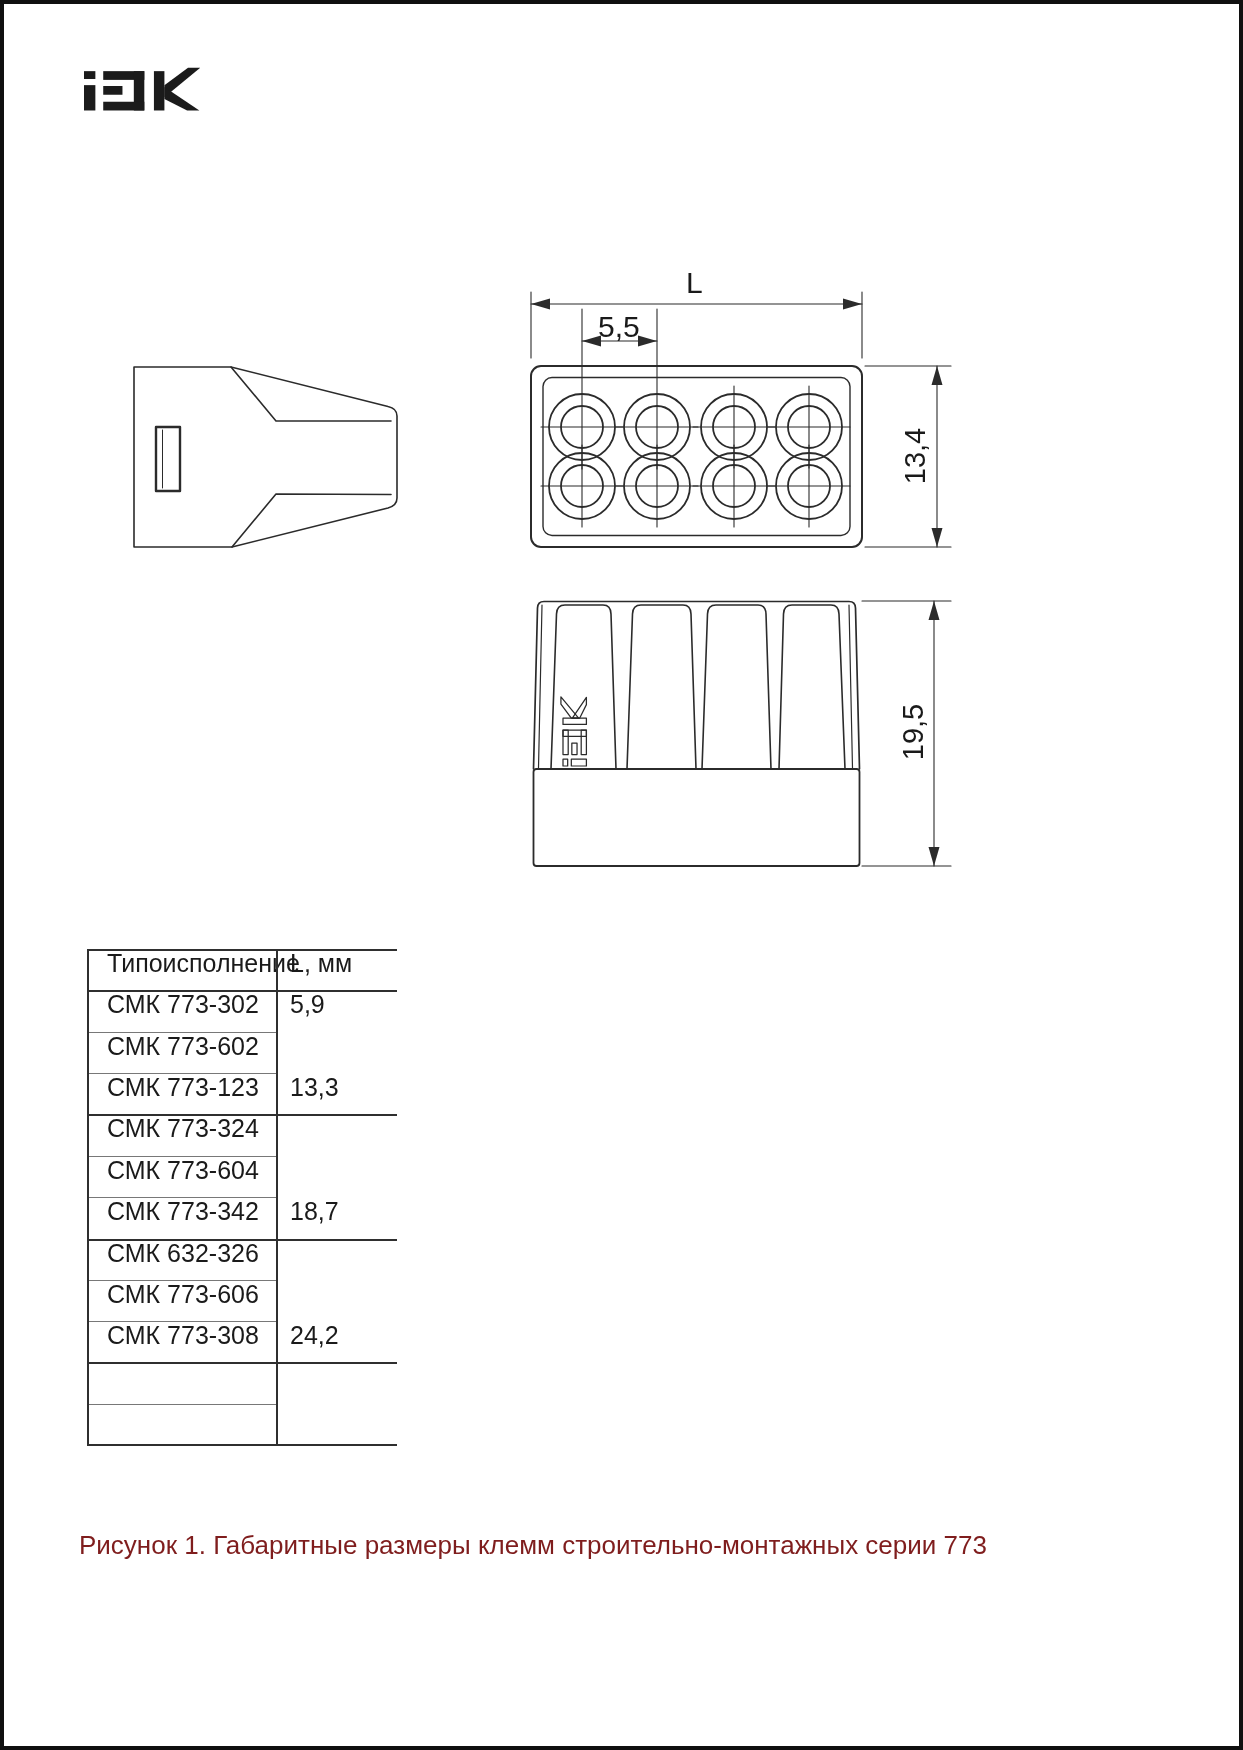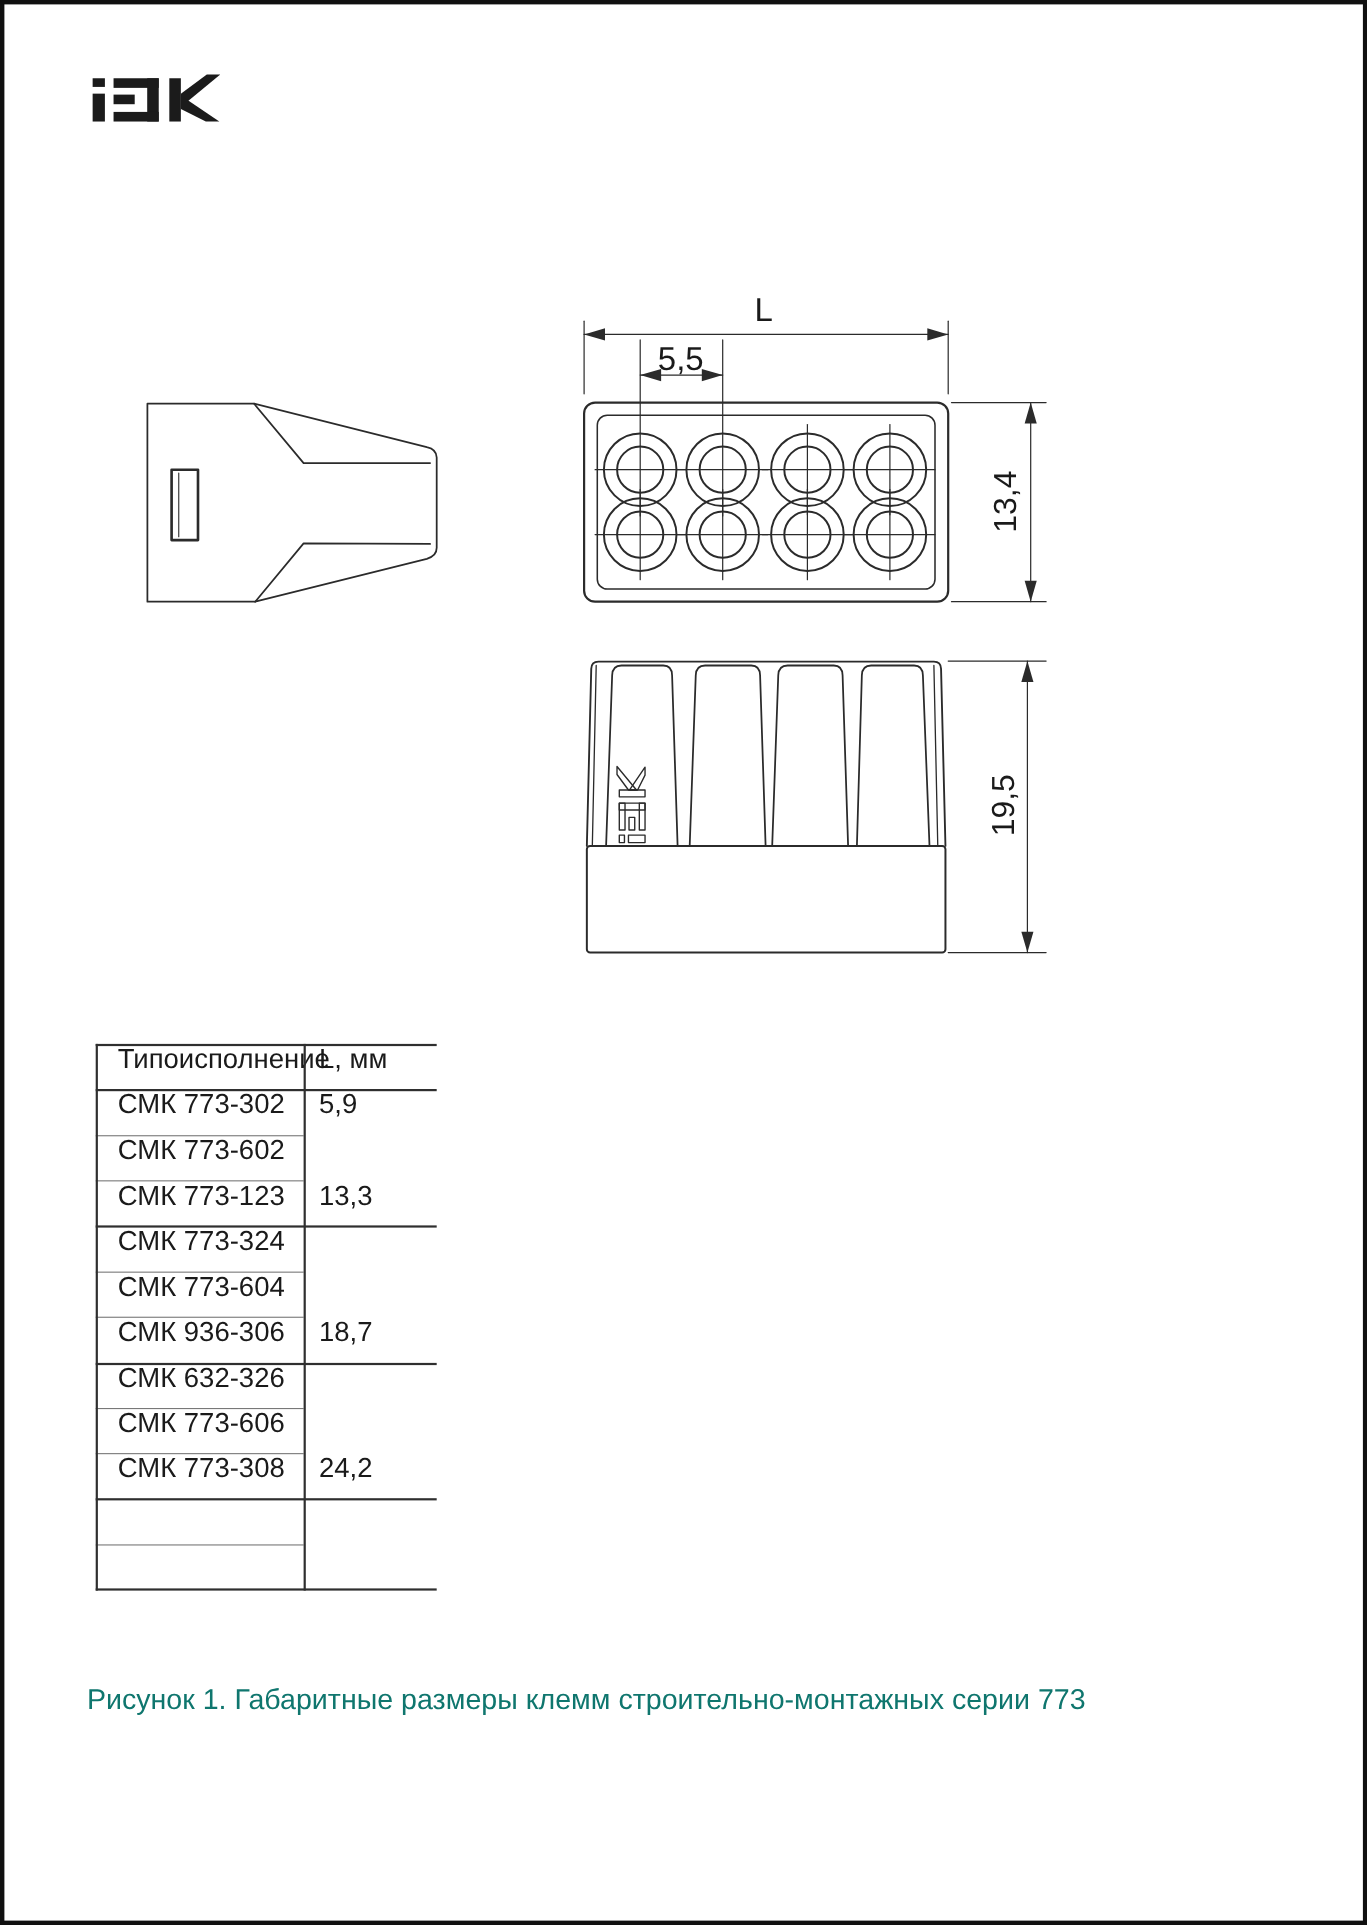--- a/index.html
+++ b/index.html
@@ -36,21 +36,21 @@
   .trow{display:flex;height:41.36px;align-items:flex-start;}
   .trow .c1{width:189px;padding-left:20px;box-sizing:border-box;}
   .trow .c2{width:121px;padding-left:14px;box-sizing:border-box;}
   .tline{position:absolute;background:#2f2f2f;}
   .tline.full{left:0;width:310px;height:2px;}
   .tline.part{left:0;width:189px;height:1px;background:#787878;}
   .tline.vert{top:0;width:2px;height:497px;background:#2f2f2f;}
   
   #caption{
     position:absolute;left:75px;top:1526px;
-    font-size:26px;color:#0f766e;white-space:nowrap;
+    font-size:26px;color:#7f1d1d;white-space:nowrap;
   }
   
   #brand-logo{position:absolute;left:80px;top:60px;}
 </style>
 </head>
 <body>
 
 <div id="page">
 
   <svg id="brand-logo" width="118" height="51" viewBox="0 -5 135 52" aria-hidden="true">
@@ -200,21 +200,21 @@
     </div>
     <div class="trow">
       <div class="c1">СМК 773-324</div>
       <div class="c2"></div>
     </div>
     <div class="trow">
       <div class="c1">СМК 773-604</div>
       <div class="c2"></div>
     </div>
     <div class="trow">
-      <div class="c1">СМК 936-306</div>
+      <div class="c1">СМК 773-342</div>
       <div class="c2">18,7</div>
     </div>
     <div class="trow">
       <div class="c1">СМК 632-326</div>
       <div class="c2"></div>
     </div>
     <div class="trow">
       <div class="c1">СМК 773-606</div>
       <div class="c2"></div>
     </div>

